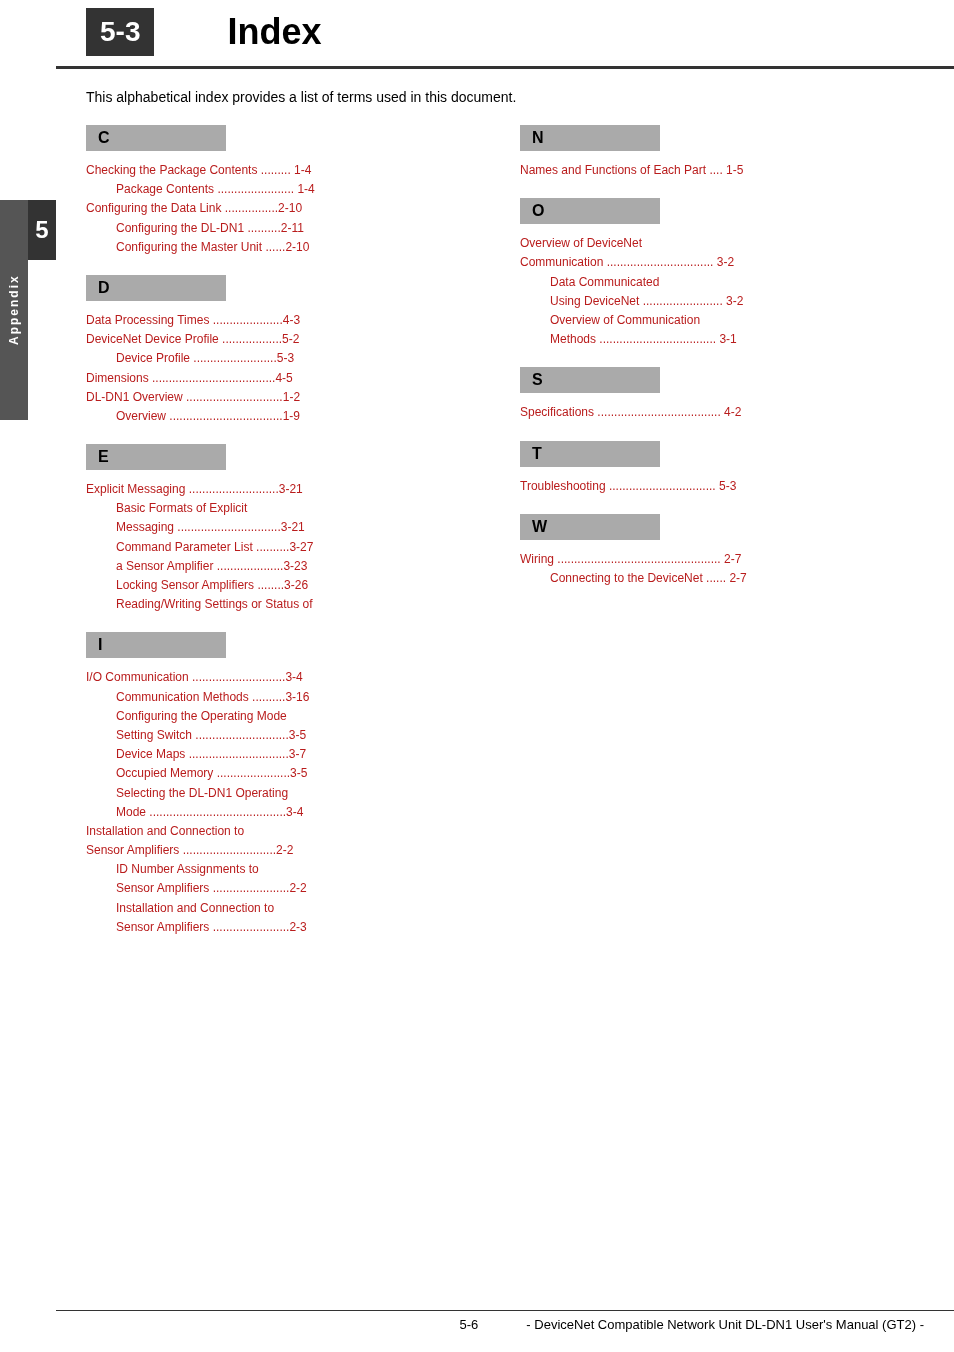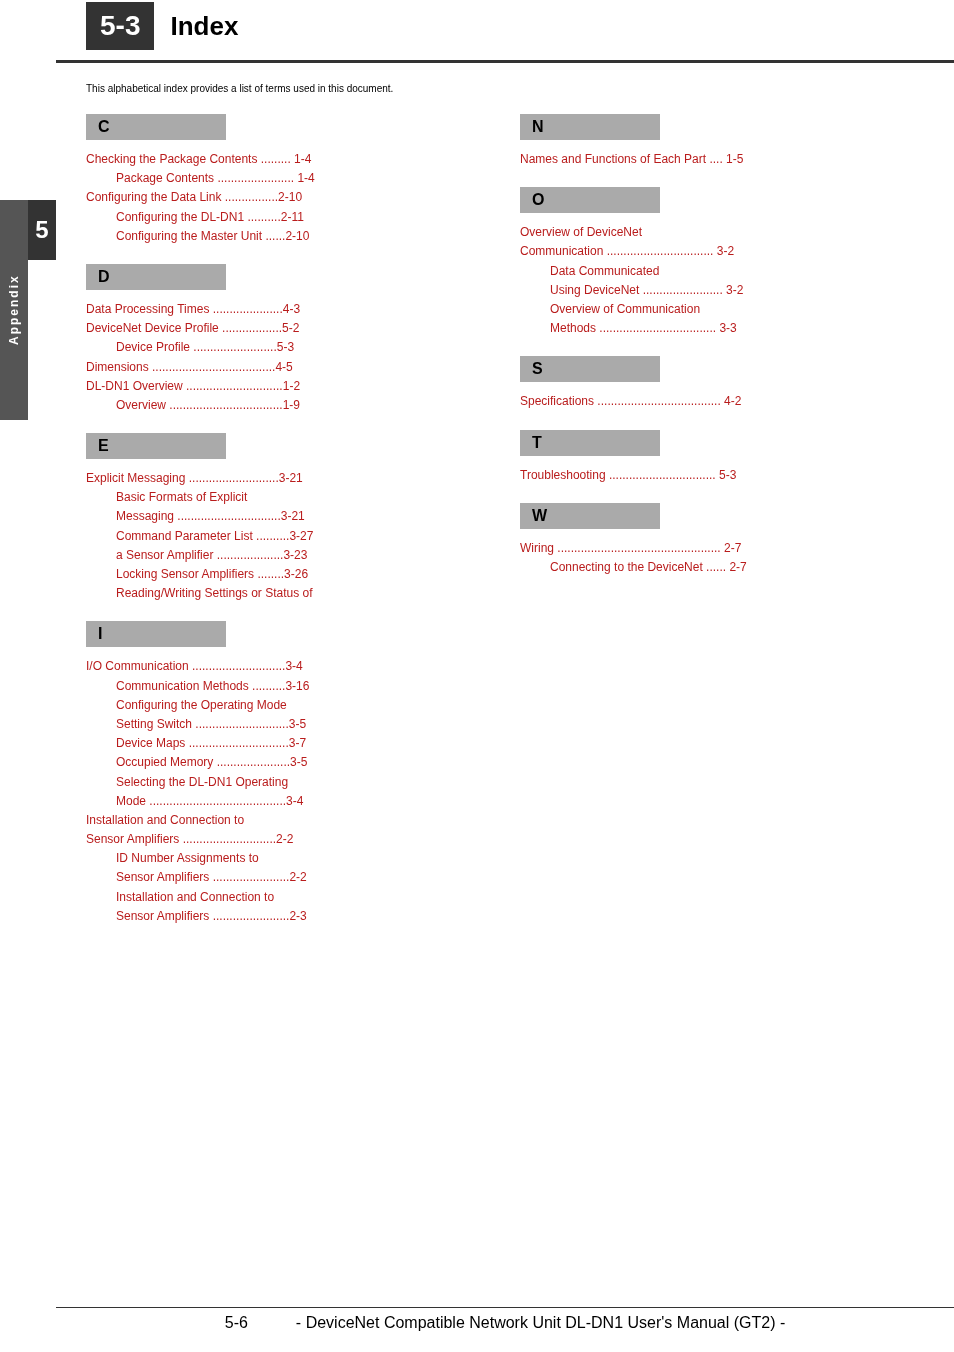--- a/index.html
+++ b/index.html
@@ -43,50 +43,52 @@
       font-weight: bold;
       display: flex;
       align-items: center;
       justify-content: center;
       height: 60px;
     }
 
     
     .header {
       margin-left: 56px;
-      padding: 2px 30px 0 30px;
+      padding: 8px 30px 0 30px;
       border-bottom: 3px solid #333;
       display: flex;
       align-items: center;
       padding-bottom: 10px;
+      gap: 25px;
     }
 
     .section-number {
       background: #333;
       color: #fff;
       font-size: 28px;
       font-weight: bold;
       padding: 8px 14px;
       margin-right: 16px;
     }
 
     .header-title {
-      font-size: 26px;
-      font-weight: bold;
-      color: #000;
+      font-size: 36px;
+      font-weight: bold;
+      color: #000;
+      margin-left: 32px;
     }
 
     
     .main-content {
       margin-left: 56px;
       padding: 20px 30px;
     }
 
     .intro-text {
-      font-size: 10px;
+      font-size: 14px;
       margin-bottom: 20px;
       color: #000;
     }
 
     
     .two-columns {
       display: flex;
       gap: 30px;
     }
 
@@ -122,22 +124,22 @@
     }
 
     
     .footer {
       position: absolute;
       bottom: 20px;
       left: 56px;
       right: 0;
       padding: 0 30px;
       display: flex;
-      justify-content: center;
-      font-size: 16px;
+      justify-content: flex-end;
+      font-size: 13px;
       border-top: 1px solid #333;
       padding-top: 6px;
       gap: 48px;
     }
   </style>
 </head>
 <body>
 
 <div class="sidebar-tab">
   <span>Appendix</span>
@@ -216,21 +218,21 @@
         <div class="entry">Names and Functions of Each Part  .... 1-5</div>
       </div>
 
       <div class="index-section">
         <div class="section-header">O</div>
         <div class="entry">Overview of DeviceNet</div>
         <div class="entry">Communication  ................................ 3-2</div>
         <div class="entry" style="padding-left:30px">Data Communicated</div>
         <div class="entry" style="padding-left:30px">Using DeviceNet ........................ 3-2</div>
         <div class="entry" style="padding-left:30px">Overview of Communication</div>
-        <div class="entry" style="padding-left:30px">Methods  ................................... 3-3</div>
+        <div class="entry" style="padding-left:30px">Methods  ................................... 3-1</div>
       </div>
 
       <div class="index-section">
         <div class="section-header">S</div>
         <div class="entry">Specifications ..................................... 4-2</div>
       </div>
 
       <div class="index-section">
         <div class="section-header">T</div>
         <div class="entry">Troubleshooting  ................................ 5-3</div>

